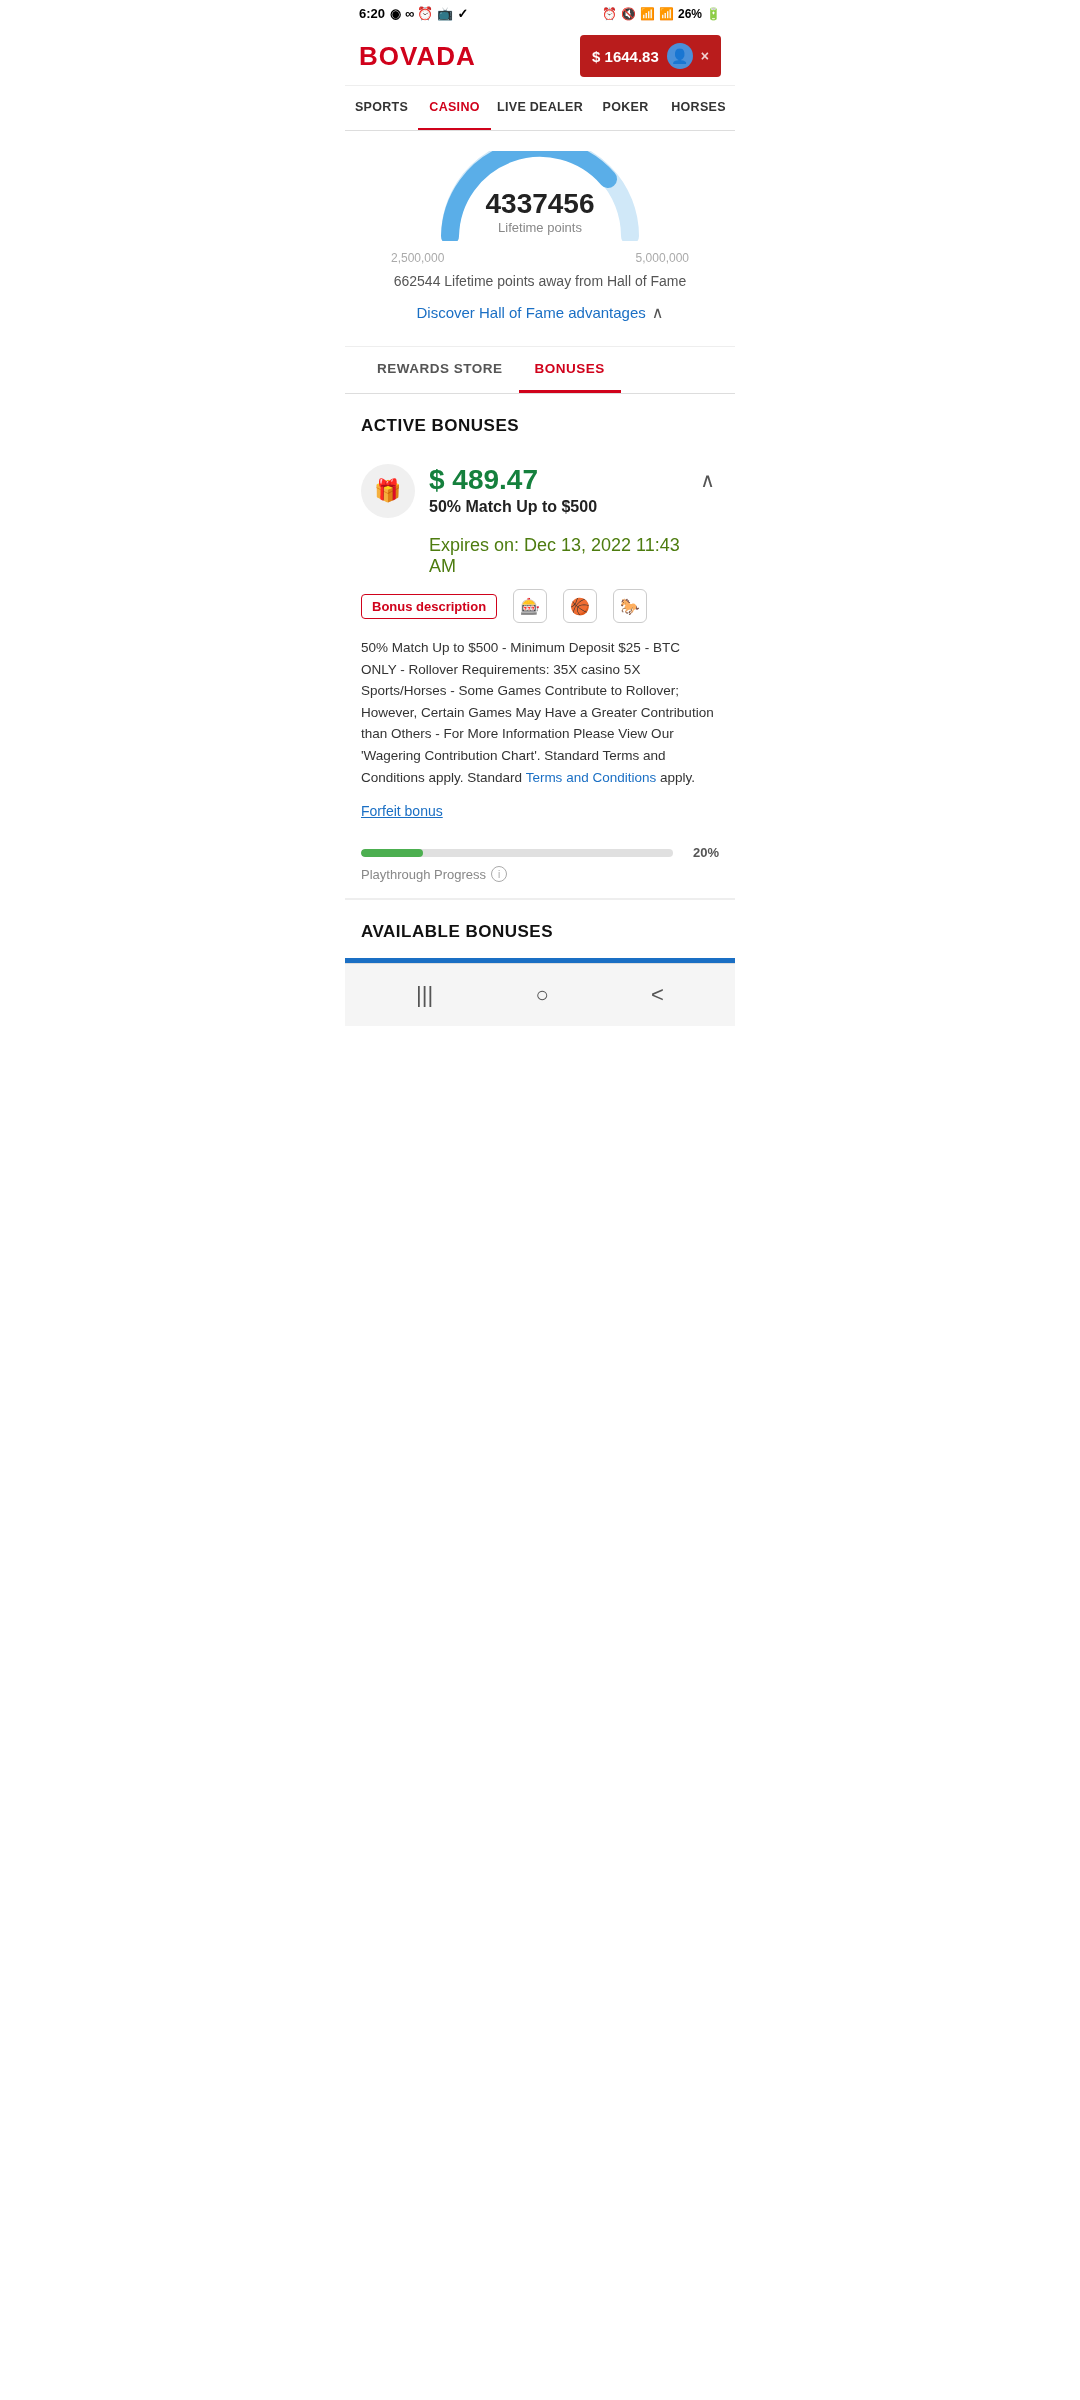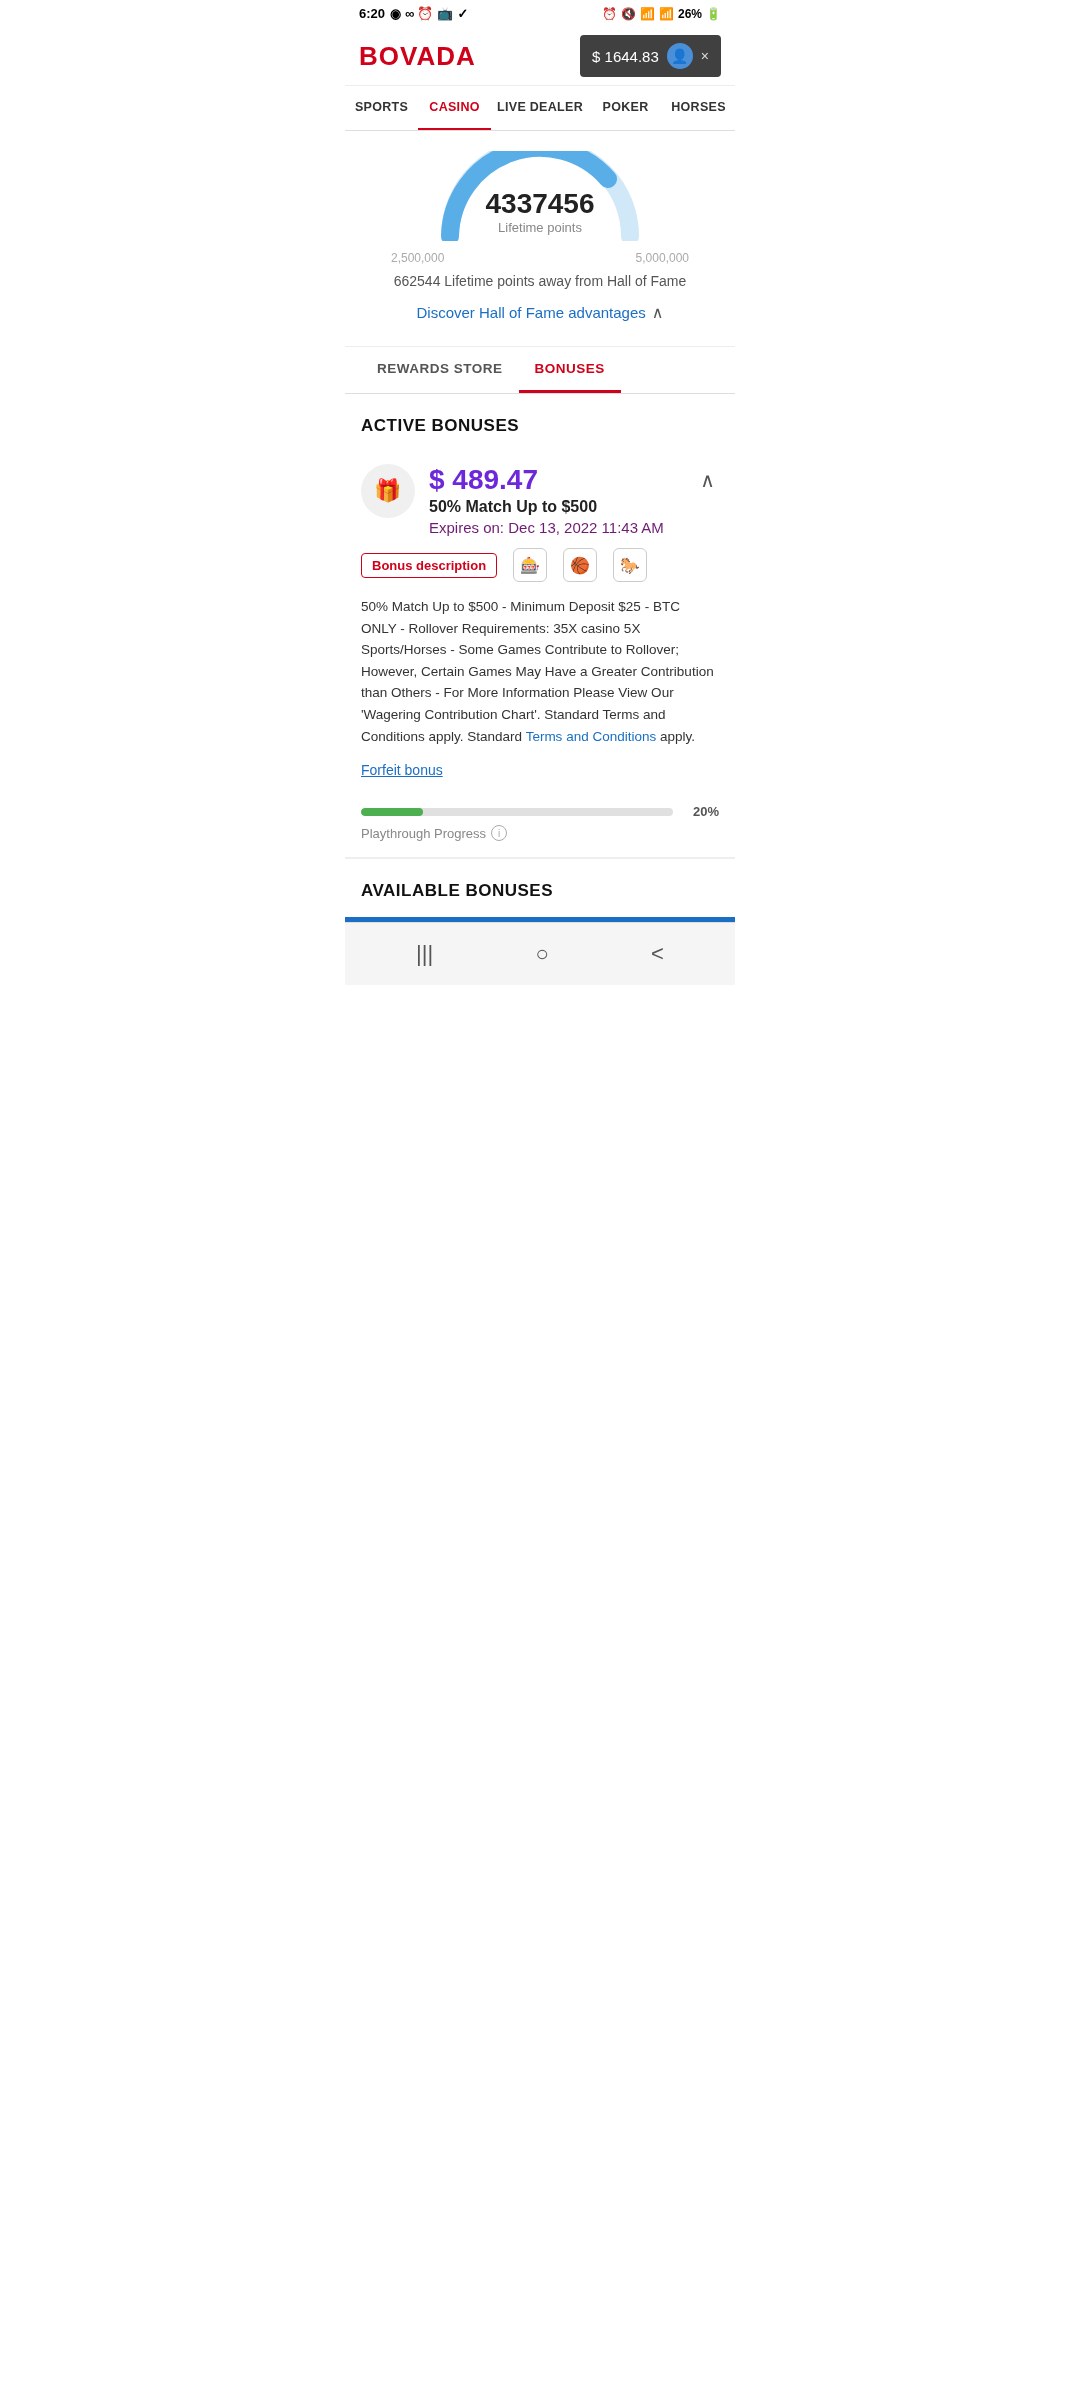--- a/index.html
+++ b/index.html
@@ -33,30 +33,30 @@
       padding: 8px 14px;
       border-bottom: 1px solid #eee;
     }
     .logo {
       font-size: 26px;
       font-weight: 900;
       color: #d0021b;
       letter-spacing: 1px;
     }
     .balance-btn {
-      background: #404040;
+      background: #b91c1c;
       color: #fff;
       border: none;
       border-radius: 4px;
       display: flex;
       align-items: center;
       gap: 8px;
       padding: 8px 12px;
       font-size: 15px;
-      font-weight: 400;
+      font-weight: 700;
       cursor: pointer;
     }
     .balance-btn .avatar {
       width: 26px;
       height: 26px;
       background: #4a90d9;
       border-radius: 50%;
       display: flex;
       align-items: center;
       justify-content: center;
@@ -192,32 +192,32 @@
       align-items: center;
       justify-content: center;
       flex-shrink: 0;
       font-size: 22px;
       color: #888;
     }
     .bonus-info { flex: 1; }
     .bonus-amount {
       font-size: 28px;
       font-weight: 700;
-      color: #6d28d9;
+      color: #15803d;
     }
     .bonus-name {
       font-size: 16px;
       font-weight: 700;
       color: #222;
       margin-top: 2px;
     }
     .bonus-expiry {
-      font-size: 15px;
-      color: #701a75;
-      margin-top: 3px;
+      font-size: 18px;
+      color: #4d7c0f;
+      margin-top: 19px;
     }
     .chevron-btn {
       background: none;
       border: none;
       font-size: 20px;
       color: #555;
       cursor: pointer;
       padding: 4px;
     }
 

